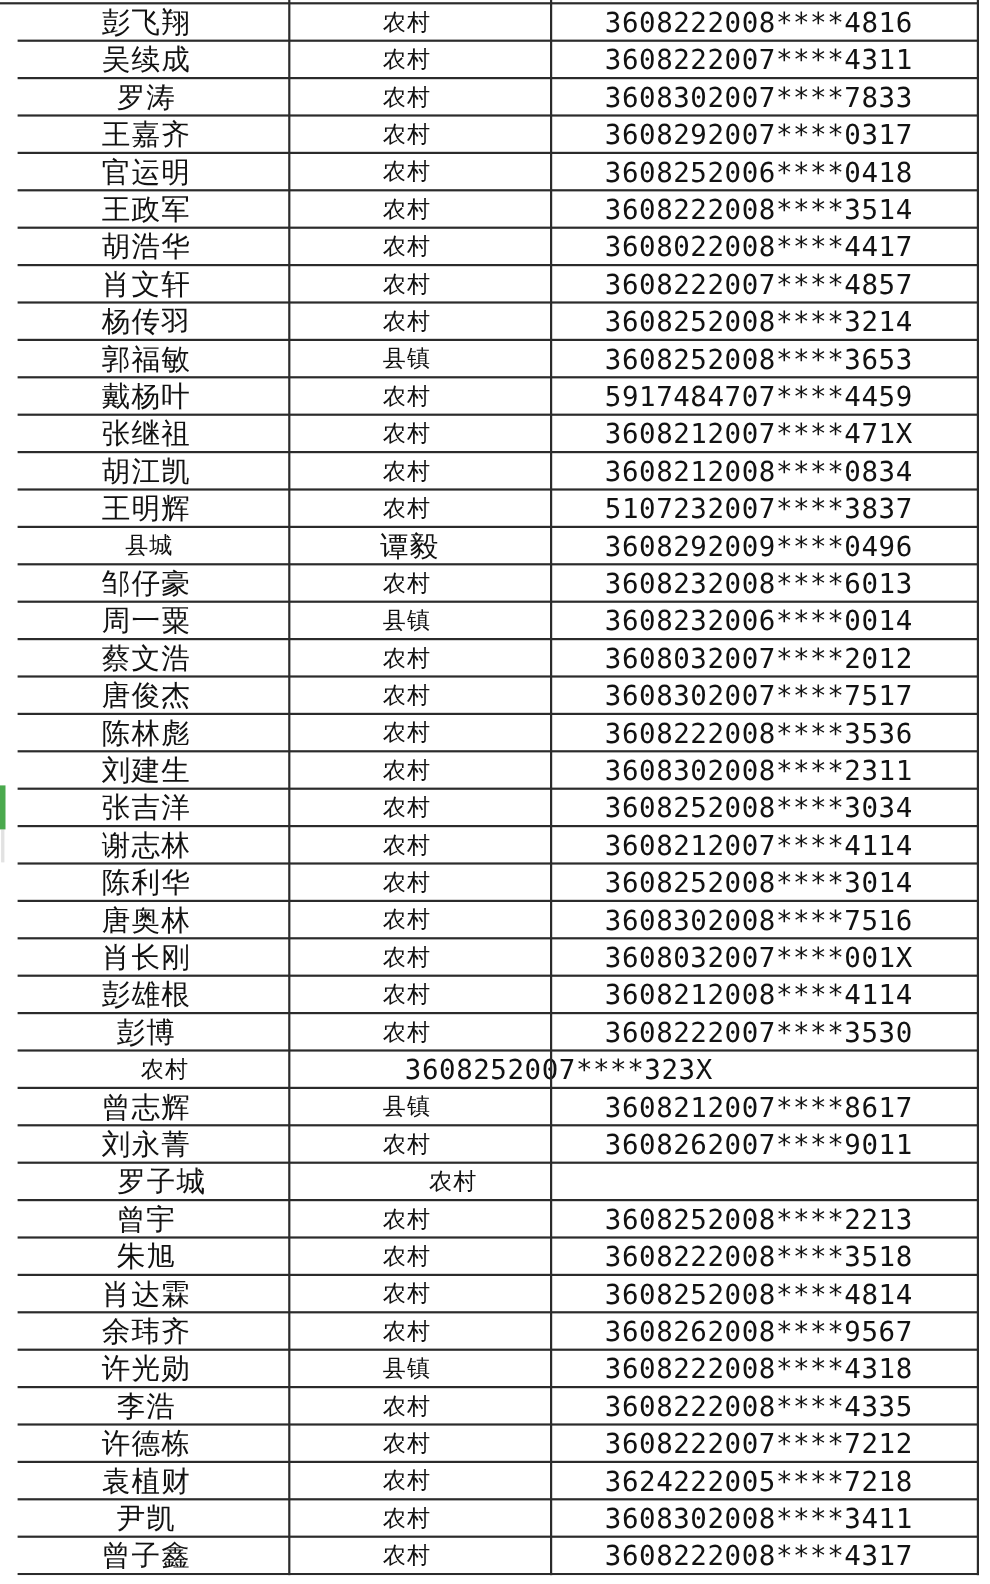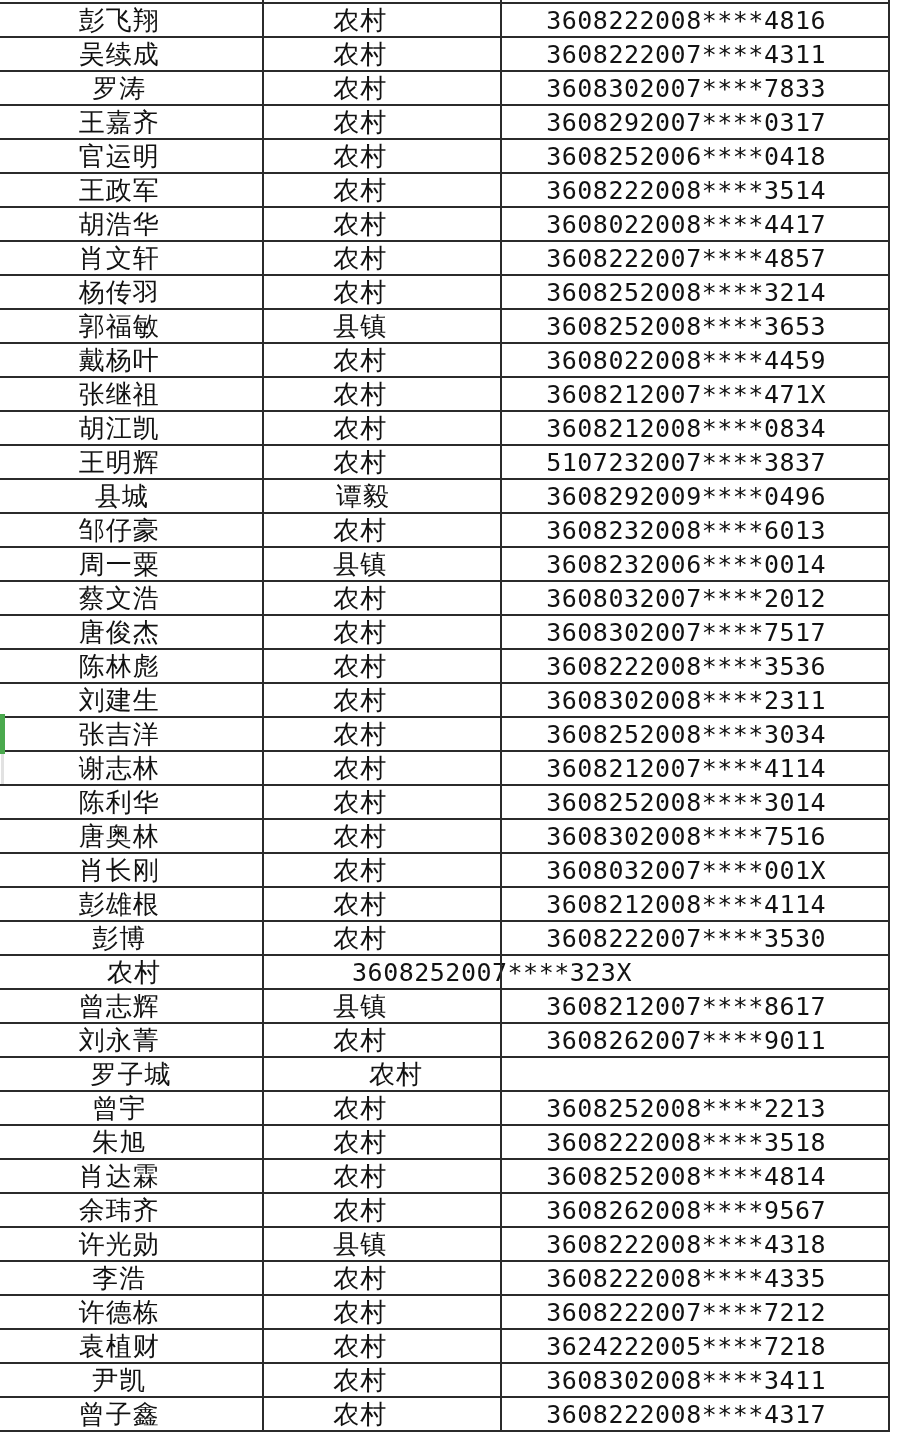--- a/index.html
+++ b/index.html
@@ -15,31 +15,31 @@
     font-family:"DejaVu Sans","Liberation Sans",sans-serif;
     color:var(--text);
   }
   
   .vline{position:absolute;top:0;bottom:0;width:2px;background:var(--border);}
   .vline.v1{left:262px;}
   .vline.v2{left:500px;}
   .vline.v3{left:888px;}
   
   .topline{position:absolute;top:2px;left:0;width:890px;height:2px;background:var(--border);}
-  .rows{position:absolute;top:4px;left:0;width:890px;}
+  .rows{position:absolute;top:4px;left:0;width:890px;padding-left:16px;}
   .row{
     display:flex;height:var(--row-h);
     border-bottom:2px solid var(--border);
   }
   .cell{
     display:flex;align-items:center;justify-content:center;
     height:100%;overflow:hidden;white-space:nowrap;
   }
   .cell.name{width:262px;font-size:26px;letter-spacing:1px;}
-  .cell.cat{width:268px;font-size:26px;letter-spacing:1px;}
+  .cell.cat{width:268px;font-size:21px;letter-spacing:1px;}
   .cell.id{
     width:448px;
     font-family:"DejaVu Sans Mono","Liberation Mono",monospace;
     font-size:25px;letter-spacing:0.5px;
   }
   
   .sel-marker{position:absolute;left:0;width:5px;background:var(--green);z-index:3;}
   .sel-shadow{position:absolute;left:1px;width:3px;background:#e2e2e2;z-index:2;}
   
   .partial-row{position:absolute;left:0;bottom:0;width:890px;height:8px;overflow:hidden;background:#ffffff;}
@@ -108,21 +108,21 @@
 
   <div class="row">
     <div class="cell name">郭福敏</div>
     <div class="cell cat">县镇</div>
     <div class="cell id">3608252008****3653</div>
   </div>
 
   <div class="row">
     <div class="cell name">戴杨叶</div>
     <div class="cell cat">农村</div>
-    <div class="cell id">3608022008****4459</div>
+    <div class="cell id">5917484707****4459</div>
   </div>
 
   <div class="row">
     <div class="cell name">张继祖</div>
     <div class="cell cat">农村</div>
     <div class="cell id">3608212007****471X</div>
   </div>
 
   <div class="row">
     <div class="cell name">胡江凯</div>

